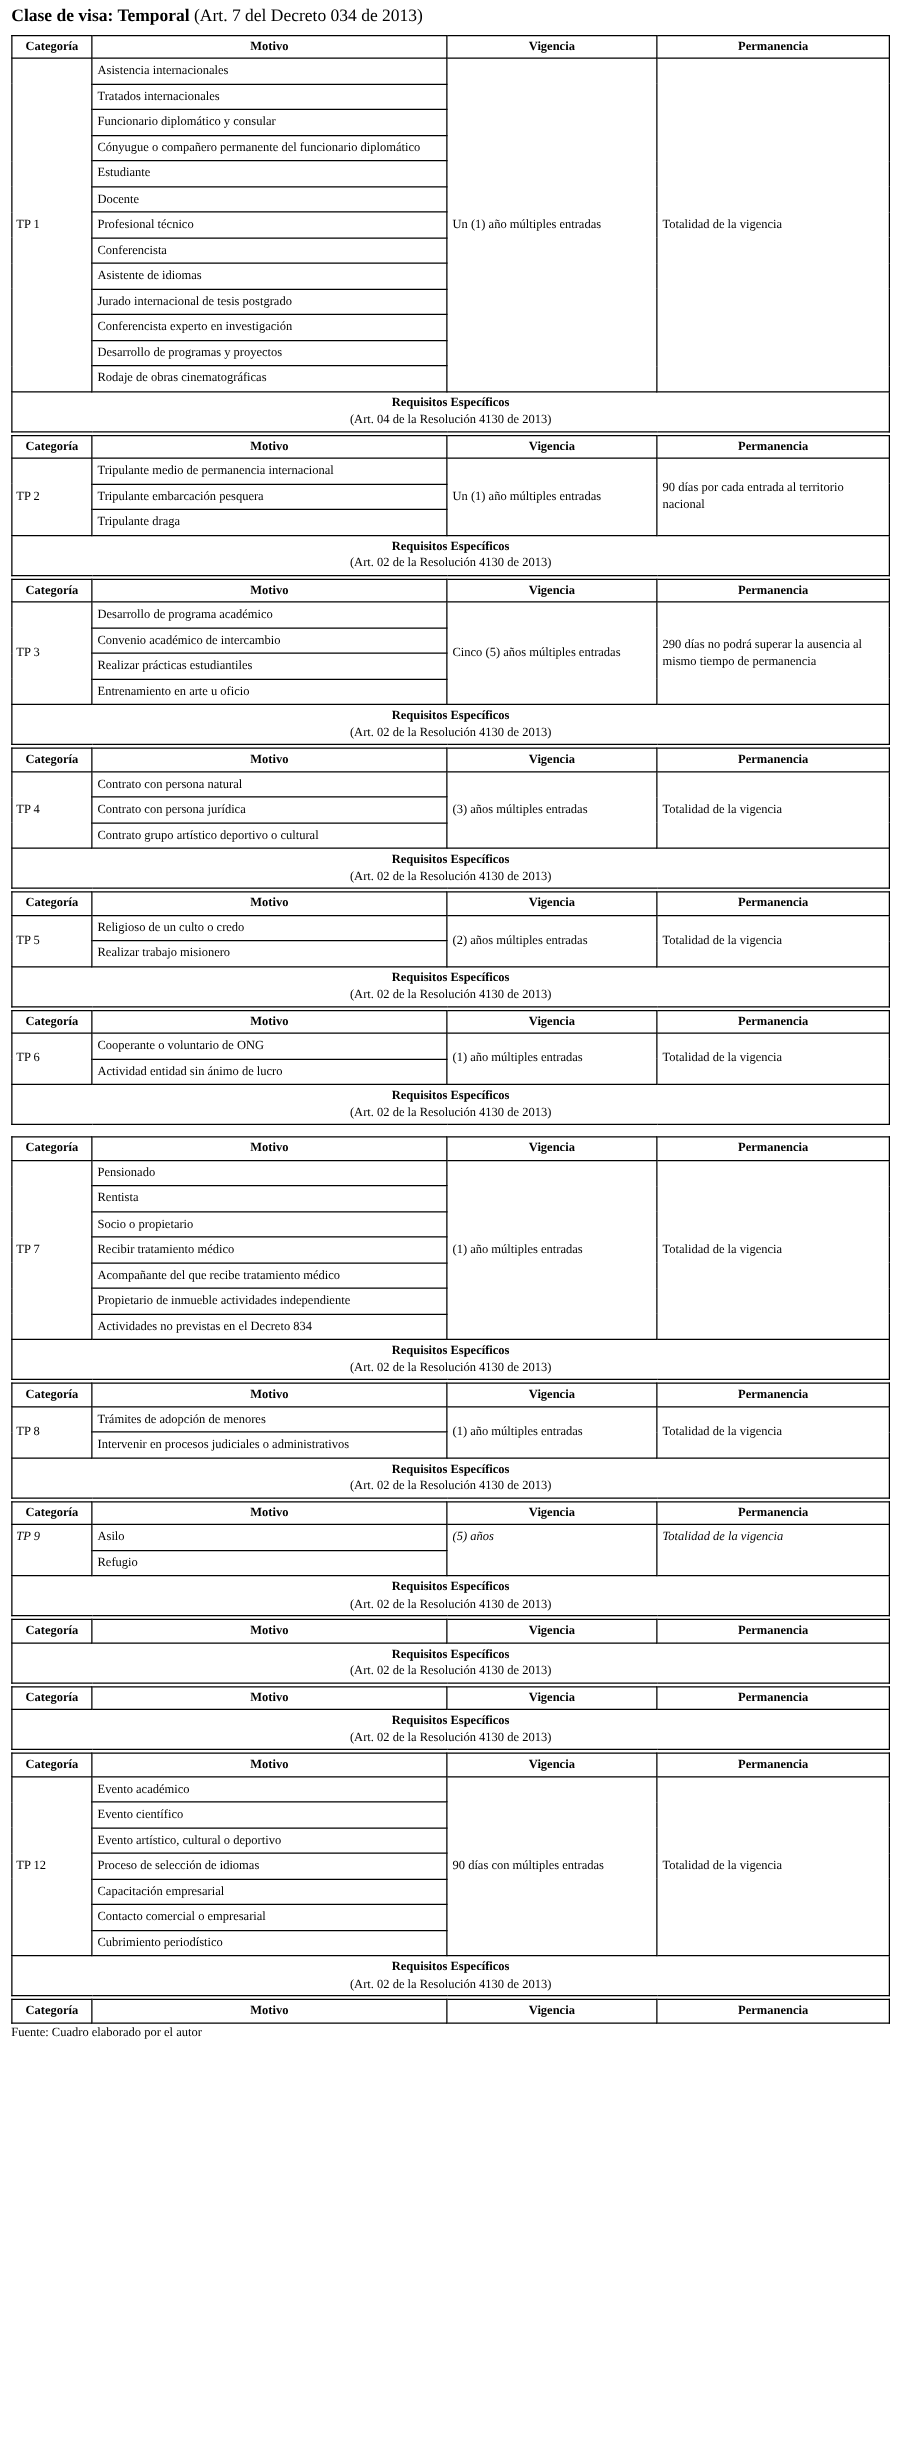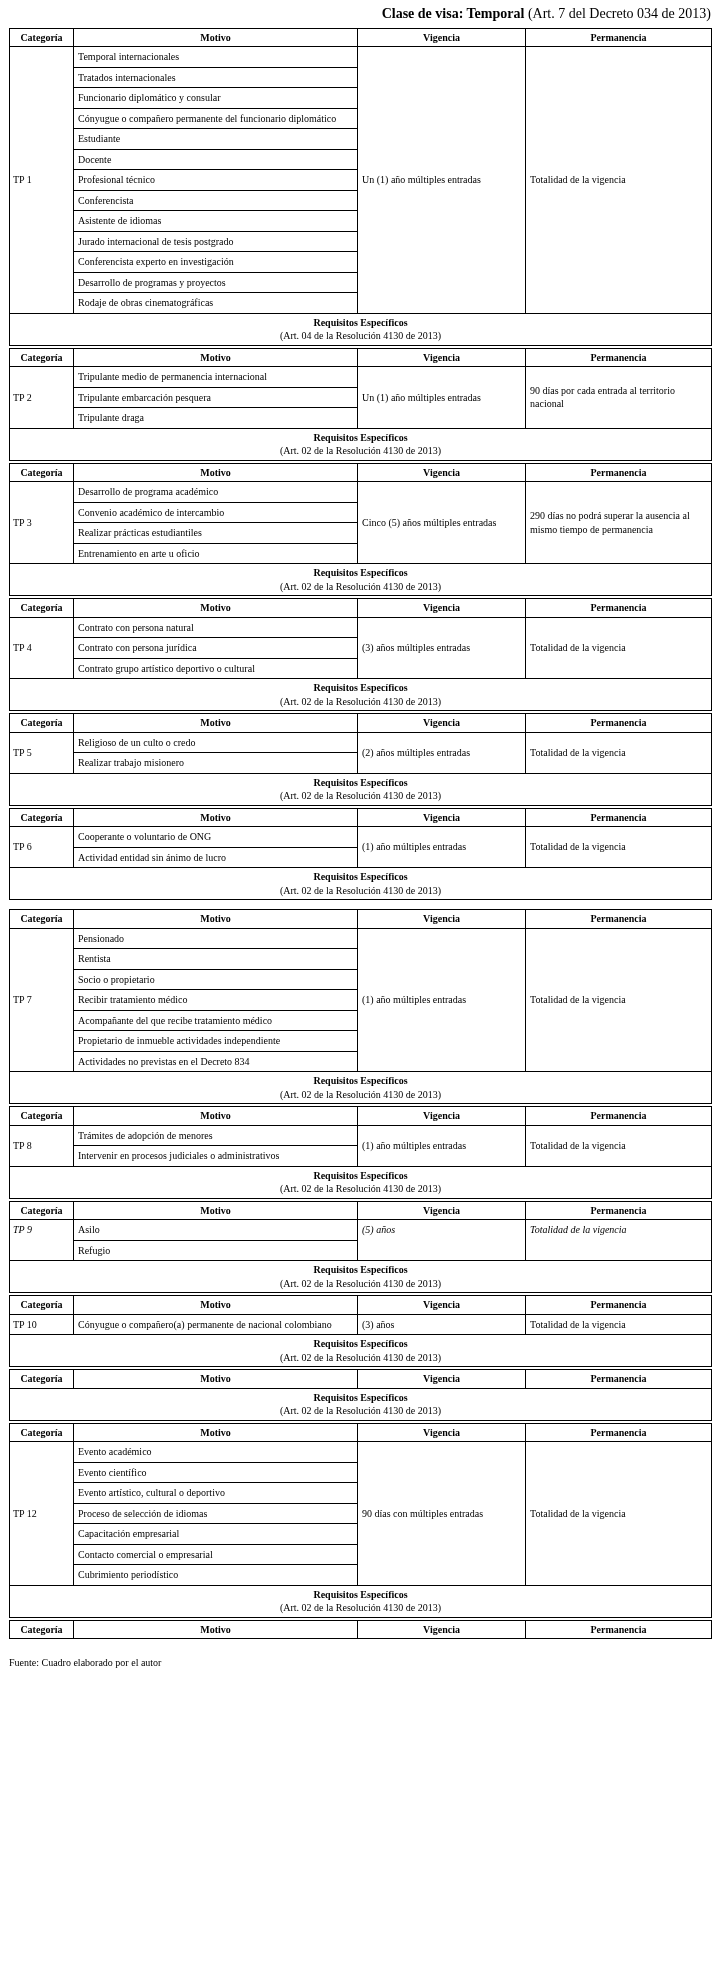--- a/index.html
+++ b/index.html
@@ -1,30 +1,30 @@
 <!DOCTYPE html>
 <html><head>
 <meta charset="utf-8">
 <style>
   * { box-sizing: border-box; }
   html, body { margin: 0; padding: 0; background: #ffffff; }
   body { width: 720px; font-family: "Liberation Serif", serif; color: #000; }
   .page { padding: 5px 9px 4px 9px; }
-  .doc-title { width: 702px; text-align: right; font-size: 14px; line-height: 1.25; margin: 0 0 5px 0; }
+  .doc-title { width: 702px; text-align: left; font-size: 14px; line-height: 1.25; margin: 0 0 5px 0; }
   .doc-title .b { font-weight: bold; }
   table.sec { border-collapse: collapse; table-layout: fixed; width: 702px; margin-top: 2px; font-size: 10px; }
   table.sec.gap { margin-top: 9px; }
   .sec th, .sec td { border: 1px solid #000; line-height: 1.35; overflow-wrap: break-word; }
   .sec th { font-weight: bold; text-align: center; vertical-align: middle; padding: 2px 1px; }
   .sec td { padding: 3px 4px; vertical-align: middle; text-align: left; }
   .sec td.cat  { padding-left: 3px; }
   .sec td.top  { vertical-align: top; font-style: italic; }
   .sec td.req  { text-align: center; padding: 2px 4px; }
   .req-label { font-weight: bold; }
-  .source { font-size: 10px; line-height: 1.2; margin-top: 18px; }
+  .source { font-size: 10px; line-height: 1.2; margin-top: 2px; }
 </style>
 </head>
 <body>
 
 <div class="page">
   <div class="doc-title"><span class="b">Clase de visa: Temporal</span><span> (Art. 7 del Decreto 034 de 2013)</span></div>
 
   <div id="sections">
       <table class="sec">
         <colgroup>
@@ -35,21 +35,21 @@
         </colgroup>
         <tbody>
           <tr>
             <th>Categoría</th>
             <th>Motivo</th>
             <th>Vigencia</th>
             <th>Permanencia</th>
           </tr>
           <tr>
             <td class="cat" rowspan="13">TP 1</td>
-            <td class="motivo">Temporal internacionales</td>
+            <td class="motivo">Asistencia internacionales</td>
             <td class="vig" rowspan="13">Un (1) año múltiples entradas</td>
             <td class="perm" rowspan="13">Totalidad de la vigencia</td>
           </tr>
           <tr>
             <td class="motivo">Tratados internacionales</td>
           </tr>
           <tr>
             <td class="motivo">Funcionario diplomático y consular</td>
           </tr>
           <tr>
@@ -371,26 +371,20 @@
           <col style="width: 284px;">
           <col style="width: 168px;">
           <col style="width: 186px;">
         </colgroup>
         <tbody>
           <tr>
             <th>Categoría</th>
             <th>Motivo</th>
             <th>Vigencia</th>
             <th>Permanencia</th>
-          </tr>
-          <tr>
-            <td class="cat" rowspan="1">TP 10</td>
-            <td class="motivo">Cónyugue o compañero(a) permanente de nacional colombiano</td>
-            <td class="vig" rowspan="1">(3) años</td>
-            <td class="perm" rowspan="1">Totalidad de la vigencia</td>
           </tr>
           <tr>
             <td class="req" colspan="4">
               <div class="req-label">Requisitos Específicos</div>
               <div class="req-art">(Art. 02 de la Resolución 4130 de 2013)</div>
             </td>
           </tr>
         </tbody>
       </table>
       <table class="sec">

